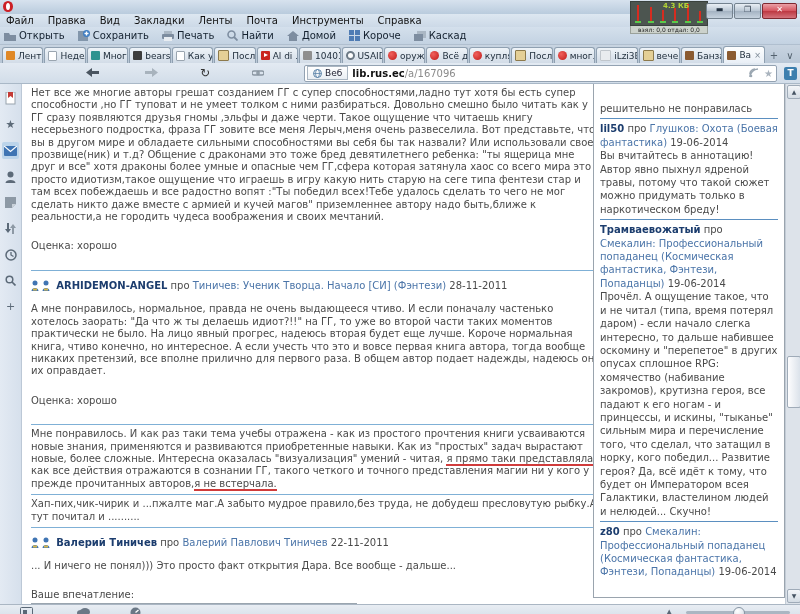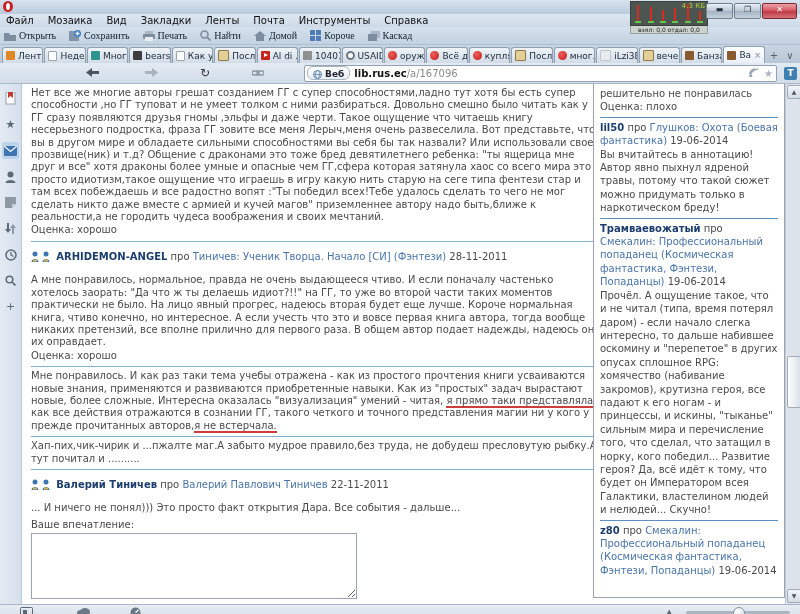--- a/index.html
+++ b/index.html
@@ -13,31 +13,31 @@
   .winbtns{position:absolute;top:3px;right:3px;display:flex;}
   .winbtn{width:25px;height:14px;margin-left:1px;border:1px solid #74828f;border-radius:2px;
     background:linear-gradient(#e9eff5,#b9c6d3 50%,#a3b2c1 50%,#c6d2de);
     color:#243242;font-size:8px;line-height:12px;text-align:center;}
   .winbtn.close{width:33px;background:linear-gradient(#eba0a6,#d4545e 50%,#bc3640 50%,#d4737b);border-color:#7e2830;color:#fff;}
   
   .netmon{position:absolute;top:1px;right:92px;width:78px;}
   .netgraph{position:relative;height:23px;background:#4c5550;border:1px solid #39413d;}
   .spike{position:absolute;bottom:2px;width:2px;background:#d62c20;}
   .spike::after{content:"";position:absolute;bottom:0;left:-2px;width:6px;height:2px;background:#59c94a;}
-  .netval{position:absolute;top:0;right:2px;font-size:7px;color:#b3d435;}
+  .netval{position:absolute;top:0;right:18px;font-size:7px;color:#b3d435;font-weight:bold;}
   .netstats{height:7px;background:#ccd2cc;border:1px solid #9aa19a;border-top:none;
     font-size:6px;line-height:7px;color:#222;text-align:center;white-space:nowrap;overflow:hidden;}
 
   
   .menubar{height:13px;background:linear-gradient(#dde7f1,#ccd9e7);padding-left:6px;display:flex;align-items:center;}
   .menuitem{font-size:10px;color:#111;margin-right:14px;}
 
   
   .toolbar{height:17px;background:linear-gradient(#d4e0ec,#c3d2e2);display:flex;align-items:center;padding-left:4px;border-bottom:1px solid #b0bfcf;}
-  .tbtn{display:flex;align-items:center;margin-right:13px;font-size:10px;color:#13202e;font-family:Liberation Serif, serif;}
+  .tbtn{display:flex;align-items:center;margin-right:13px;font-size:10px;color:#13202e;}
   .tbtn svg{margin-right:3px;}
 
   
   .tabbar{height:17px;background:linear-gradient(#c8d4e1,#b9c7d6);display:flex;align-items:flex-end;padding:1px 2px 0 2px;}
   .tab{flex:1 1 42px;min-width:0;height:15px;margin-right:1px;display:flex;align-items:center;
     border:1px solid #8fa0b1;border-bottom:none;border-radius:3px 3px 0 0;
     background:linear-gradient(#eef3f8,#d2dce7);overflow:hidden;}
   .tab.active{background:linear-gradient(#fdfefe,#e9eff6);height:16px;}
   .tlabel{font-size:9px;color:#22303e;white-space:nowrap;overflow:hidden;flex:1;}
   .tclose{font-size:8px;color:#7a8794;padding:0 3px;}
@@ -54,22 +54,22 @@
   .fav-red{background:radial-gradient(circle at 35% 35%,#f0605c,#c01a18);border-radius:50%;}
   .fav-blank{background:#e9ecef;border:1px solid #c0c6cc;}
   .fav-bear{background:#8a5a30;}
   .tab-new,.tab-list{flex:none;width:16px;height:14px;font-size:10px;color:#54импort626f;color:#54626f;text-align:center;line-height:14px;}
 
   
   .addressbar{height:20px;background:linear-gradient(#e3eaf2,#d2dde9);display:flex;align-items:center;border-bottom:1px solid #a9b8c7;}
   .navico{color:#333;font-size:12px;line-height:20px;}
   .navico.disabled{color:#a5b1bd;}
   .urlfield{flex:1;height:15px;background:#fff;border:1px solid #93a2b2;border-radius:2px;display:flex;align-items:center;margin-right:4px;}
-  .webbadge{display:flex;align-items:flex-end;border:1px solid #aab6c2;border-radius:6px;background:linear-gradient(#fff,#e9eef3);
-    font-size:9px;color:#223;padding:0 5px;height:12px;margin:0 4px 0 2px;font-weight:bold;}
+  .webbadge{display:flex;align-items:center;border:1px solid #aab6c2;border-radius:0;background:linear-gradient(#fff,#e9eef3);
+    font-size:9px;color:#223;padding:0 5px;height:12px;margin:0 4px 0 2px;}
   .urltext{font-size:10px;color:#1a1a1a;flex:1;}
   .urltext .dom{font-weight:bold;color:#111;}
   .urltext .path{color:#8b8b8b;font-weight:normal;}
   .ticon{width:13px;height:13px;background:#3d7fae;border-radius:2px;color:#fff;font-size:9px;font-weight:bold;
     text-align:center;line-height:13px;margin:0 3px;}
   .star-glyph{color:#aab4be;font-size:10px;margin:0 3px;}
 
   
   .content{position:relative;height:520px;background:#fff;display:flex;}
   .panelstrip{width:21px;background:linear-gradient(90deg,#e3eaf3,#d6e0ec);border-right:1px solid #bcc8d6;display:flex;flex-direction:column;align-items:center;padding-top:6px;}
@@ -79,28 +79,28 @@
 
   .maincol{position:absolute;left:9px;top:3px;width:570px;font-size:10px;line-height:12.4px;color:#4a4a4a;}
   .maincol a{color:#4a74a8;text-decoration:none;}
   .author{font-weight:bold;color:#1c3d6e;}
   .sep{border-top:1px solid #7fb0d6;margin:4px 0 3px 0;}
   .chead{margin:9px 0;}
   .cdate{color:#4a4a4a;}
   .usericons{display:inline-block;vertical-align:-2px;}
   .redline{border-bottom:2px solid #d03b3b;}
   .chead.redline-head{display:inline-block;border-bottom:2px solid #d03b3b;padding-bottom:1px;}
-  .rating{margin:1px 0;}
-
-  .formlabel{margin-top:4px;}
+  .rating{margin:17px 0;}
+
+  .formlabel{margin-top:16px;}
   textarea.impr{display:block;width:320px;height:60px;margin-top:2px;border:1px solid #9aa5af;resize:both;background:#fff;font-family:"DejaVu Sans",sans-serif;}
 
   
   .sidebox{position:absolute;right:0px;top:-1px;bottom:6px;width:178px;border:1px solid #9aa4ae;background:#fff;
-    padding:3px 6px;font-size:10px;line-height:13.4px;color:#4a4a4a;overflow:hidden;}
+    padding:18px 6px;font-size:10px;line-height:13.4px;color:#4a4a4a;overflow:hidden;}
   .sidebox a{color:#4a74a8;text-decoration:none;}
   .ssep{border-top:1px solid #5b8fc0;margin:3px 0;}
 
   
   .scroll{width:14px;background:#dde3ea;border-left:1px solid #c3ccd6;position:relative;}
   .sarrow{position:absolute;left:1px;width:12px;height:12px;background:linear-gradient(#f4f6f9,#d4dce4);border:1px solid #9fabb8;border-radius:2px;
     font-size:6px;color:#45536१2;color:#455362;text-align:center;line-height:11px;}
   .sthumb{position:absolute;left:1px;width:12px;border:1px solid #9fabb8;border-radius:2px;background:linear-gradient(90deg,#fdfdfe,#dbe2ea);}
 
   
@@ -132,21 +132,21 @@
     </div>
     <div class="winbtns">
       <div class="winbtn">▬</div>
       <div class="winbtn">❐</div>
       <div class="winbtn close">✕</div>
     </div>
   </div>
 
   <div class="menubar">
     <span class="menuitem">Файл</span>
-    <span class="menuitem">Мозаика</span>
+    <span class="menuitem">Правка</span>
     <span class="menuitem">Вид</span>
     <span class="menuitem">Закладки</span>
     <span class="menuitem">Ленты</span>
     <span class="menuitem">Почта</span>
     <span class="menuitem">Инструменты</span>
     <span class="menuitem">Справка</span>
   </div>
 
   <div class="toolbar">
     <span class="tbtn">
@@ -399,30 +399,29 @@
                 <rect x="2" y="8.5" width="4" height="2" fill="#d8b84a"></rect>
                 <circle cx="15" cy="3" r="2.5" fill="#3f74b3"></circle>
                 <path d="M11.5 11 C11.5 7 18.5 7 18.5 11 Z" fill="#3f74b3"></path>
                 <rect x="13" y="8.5" width="4" height="2" fill="#d8b84a"></rect>
               </svg></span>
           <span class="author">Валерий Тиничев</span>
           <span>про</span>
           <a>Валерий Павлович Тиничев</a>
           <span class="cdate">22-11-2011</span>
         </div>
-        <div>... И ничего не понял))) Это просто факт открытия Дара. Все события - дальше...</div>
+        <div>... И ничего не понял))) Это просто факт открытия Дара. Все вообще - дальше...</div>
 
         <div class="formlabel">Ваше впечатление:</div>
         <textarea class="impr" style=""></textarea>
 
       </div>
 
       <div class="sidebox">
         <div>решительно не понравилась</div>
-        <div>Оценка: плохо</div>
 
         <div class="ssep"></div>
         <div>
           <span class="author">lil50</span>
           <span>про</span>
           <a>Глушков: Охота (Боевая фантастика)</a>
           <span>19-06-2014</span>
           <div>Вы вчитайтесь в аннотацию! Автор явно пыхнул ядреной травы, потому что такой сюжет можно придумать только в наркотическом бреду!</div>
         </div>
 

